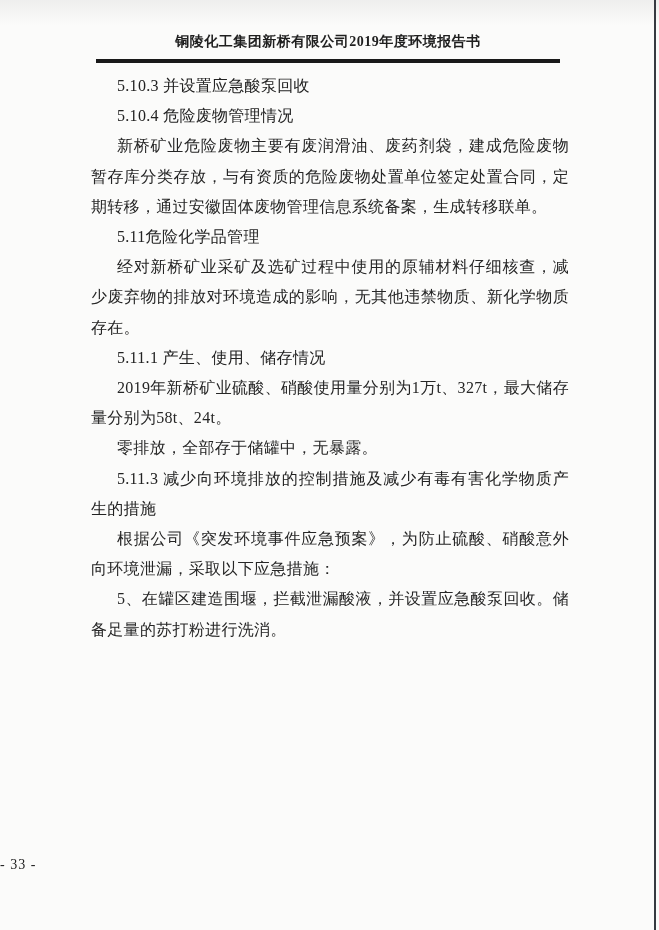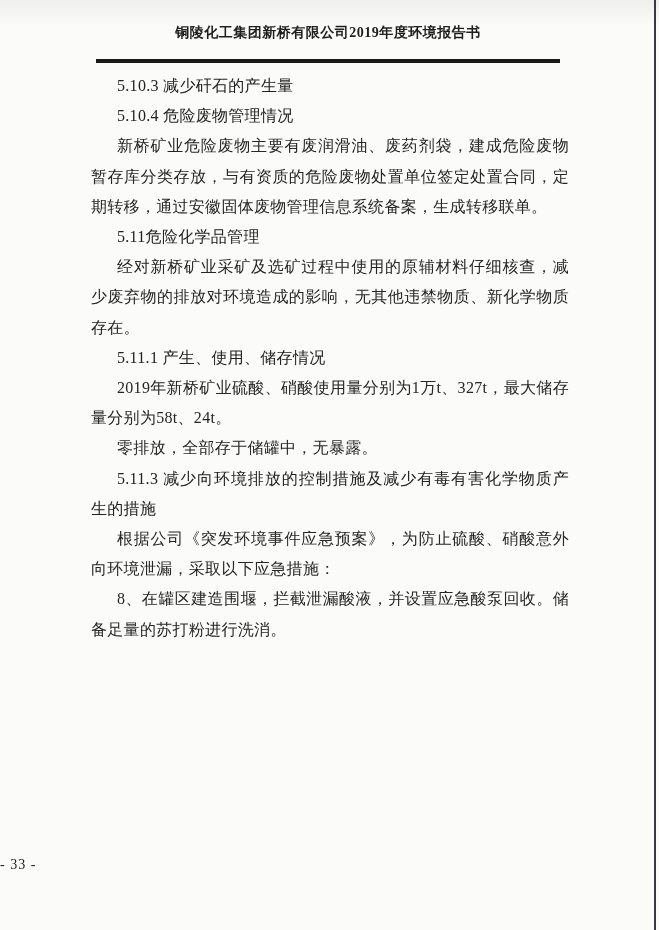--- a/index.html
+++ b/index.html
@@ -23,21 +23,21 @@
   .scan-edge {
     position: absolute;
     top: 0;
     bottom: 0;
     right: 3px;
     width: 2px;
     background: #363a41;
   }
   .header-title {
     position: absolute;
-    top: 24px;
+    top: 33px;
     left: 96px;
     width: 464px;
     text-align: center;
     font-size: 14px;
     font-weight: bold;
     letter-spacing: 0.5px;
     color: #1f1f1f;
     white-space: nowrap;
   }
   .header-rule {
@@ -82,26 +82,26 @@
 <body>
 
 <div class="scan-shade-top"></div>
 <div class="scan-edge"></div>
 
 <div class="header-title">铜陵化工集团新桥有限公司2019年度环境报告书</div>
 
 <div class="header-rule"></div>
 
 <div class="content">
-  <p class="heading">5.10.3 减少矸石的产生量</p>
+  <p class="heading">5.10.3 并设置应急酸泵回收</p>
   <p class="heading">5.10.4 危险废物管理情况</p>
   <p class="para">新桥矿业危险废物主要有废润滑油、废药剂袋，建成危险废物暂存库分类存放，与有资质的危险废物处置单位签定处置合同，定期转移，通过安徽固体废物管理信息系统备案，生成转移联单。</p>
   <p class="heading">5.11危险化学品管理</p>
   <p class="para">经对新桥矿业采矿及选矿过程中使用的原辅材料仔细核查，减少废弃物的排放对环境造成的影响，无其他违禁物质、新化学物质存在。</p>
   <p class="heading">5.11.1 产生、使用、储存情况</p>
   <p class="para">2019年新桥矿业硫酸、硝酸使用量分别为1万t、327t，最大储存量分别为58t、24t。</p>
   <p class="para">零排放，全部存于储罐中，无暴露。</p>
   <p class="heading">5.11.3 减少向环境排放的控制措施及减少有毒有害化学物质产生的措施</p>
   <p class="para">根据公司《突发环境事件应急预案》，为防止硫酸、硝酸意外向环境泄漏，采取以下应急措施：</p>
-  <p class="para">8、在罐区建造围堰，拦截泄漏酸液，并设置应急酸泵回收。储备足量的苏打粉进行洗消。</p>
+  <p class="para">5、在罐区建造围堰，拦截泄漏酸液，并设置应急酸泵回收。储备足量的苏打粉进行洗消。</p>
 </div>
 
 <div class="footer">- 33 -</div>
 
 </body></html>

